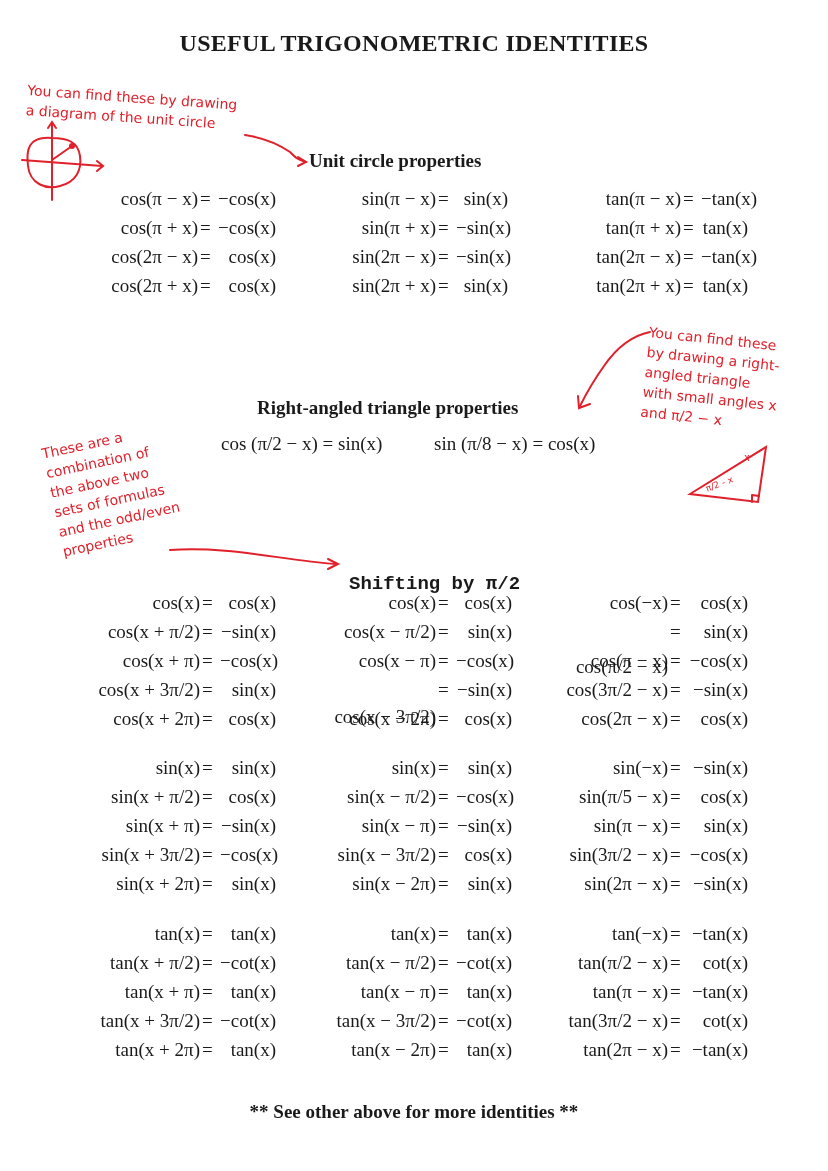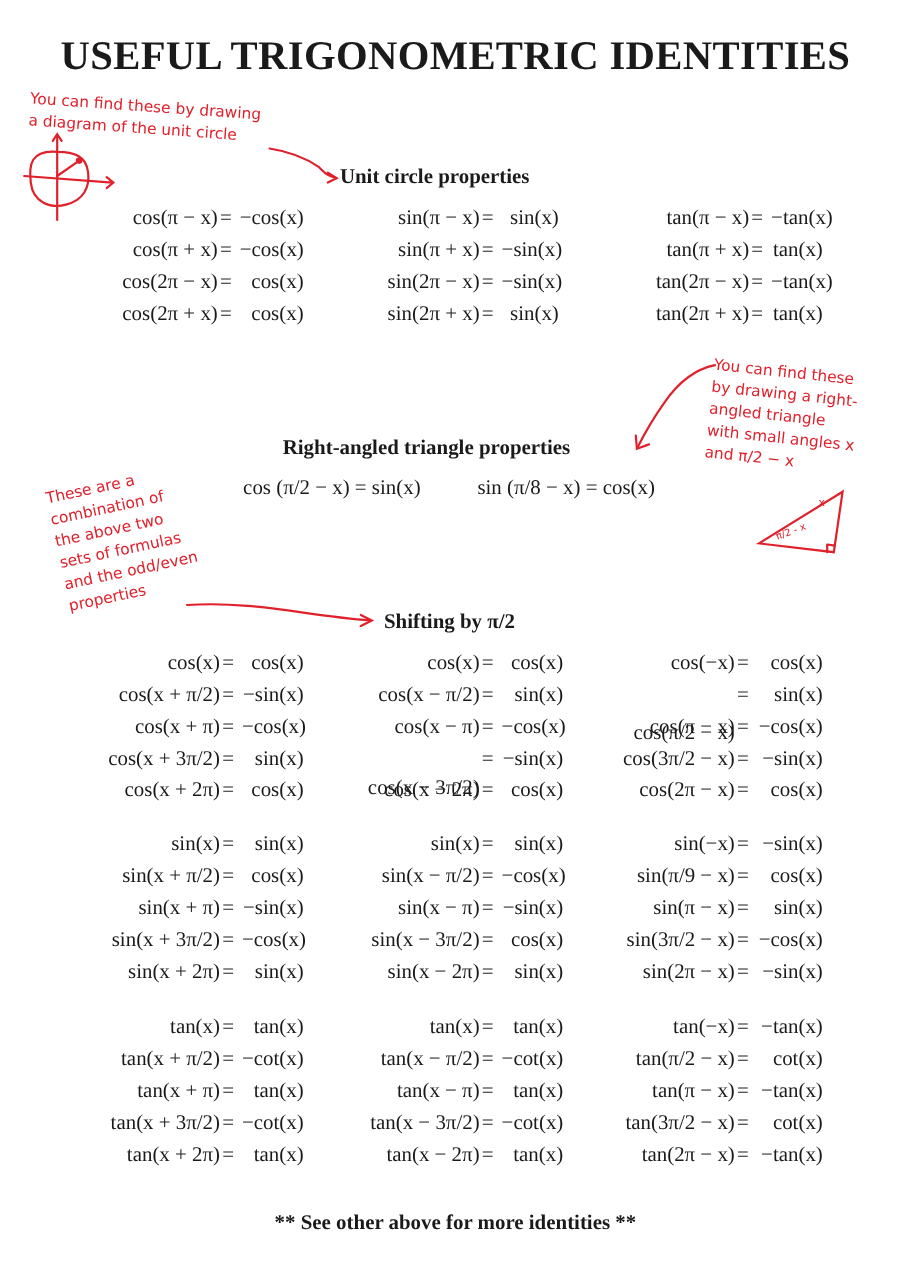--- a/index.html
+++ b/index.html
@@ -1,19 +1,19 @@
 <!DOCTYPE html>
 <html><head>
 <meta charset="utf-8">
 <style>
   html, body { margin:0; padding:0; background:#fff; }
   body { width:828px; height:1171px; position:relative; overflow:hidden;
          font-family:"DejaVu Serif","Liberation Serif",serif; color:#1a1a1a; }
   .title { position:absolute; left:0; width:828px; top:30px; text-align:center;
-           font-family:"Liberation Serif",serif; font-weight:bold; font-size:37px; letter-spacing:0.3px; }
+           font-family:"Liberation Serif",serif; font-weight:bold; font-size:24px; letter-spacing:0.3px; }
   .sec { position:absolute; font-family:"Liberation Serif",serif; font-weight:bold; font-size:19px; white-space:nowrap; }
   .eqgrid { position:absolute; font-family:"Liberation Serif",serif; font-size:19px; }
   .note { position:absolute; color:#e0202a; font-family:"DejaVu Sans",sans-serif;
           font-size:14px; line-height:20px; white-space:pre; }
   .footer { position:absolute; left:0; width:828px; top:1101px; text-align:center;
             font-family:"Liberation Serif",serif; font-weight:bold; font-size:19px; }
   svg.draw { position:absolute; left:0; top:0; }
 </style>
 </head>
 <body>
@@ -100,21 +100,21 @@
     <div class="eqgrid" style="left: 456px; top: 275px; width: 52px; text-align: right;">sin(x)</div>
     <div class="eqgrid" style="left: 429px; top: 275px; width: 252px; text-align: right;">tan(2π + x)</div>
     <div class="eqgrid" style="left: 683px; top: 275px;">=</div>
     <div class="eqgrid" style="left: 701px; top: 275px; width: 47px; text-align: right;">tan(x)</div>
   </div>
 
 <div class="sec" style="left:257px;top:397px;">Right-angled triangle properties</div>
 <div class="eqgrid" style="left:221px;top:433px;">cos (π/2 − x) = sin(x)</div>
 <div class="eqgrid" style="left:434px;top:433px;">sin (π/8 − x) = cos(x)</div>
 
-<div class="sec" style="left:349px;top:555px;">Shifting by π/2</div>
+<div class="sec" style="left:349px;top:573px;font-family:Liberation Mono, monospace;">Shifting by π/2</div>
 <div id="sh">
     <div class="eqgrid" style="left: -52px; top: 592px; width: 252px; text-align: right;">cos(x)</div>
     <div class="eqgrid" style="left: 202px; top: 592px;">=</div>
     <div class="eqgrid" style="left: 220px; top: 592px; width: 56px; text-align: right;">cos(x)</div>
     <div class="eqgrid" style="left: 184px; top: 592px; width: 252px; text-align: right;">cos(x)</div>
     <div class="eqgrid" style="left: 438px; top: 592px;">=</div>
     <div class="eqgrid" style="left: 456px; top: 592px; width: 56px; text-align: right;">cos(x)</div>
     <div class="eqgrid" style="left: 416px; top: 592px; width: 252px; text-align: right;">cos(−x)</div>
     <div class="eqgrid" style="left: 670px; top: 592px;">=</div>
     <div class="eqgrid" style="left: 688px; top: 592px; width: 60px; text-align: right;">cos(x)</div>
@@ -162,21 +162,21 @@
     <div class="eqgrid" style="left: 456px; top: 757px; width: 56px; text-align: right;">sin(x)</div>
     <div class="eqgrid" style="left: 416px; top: 757px; width: 252px; text-align: right;">sin(−x)</div>
     <div class="eqgrid" style="left: 670px; top: 757px;">=</div>
     <div class="eqgrid" style="left: 688px; top: 757px; width: 60px; text-align: right;">−sin(x)</div>
     <div class="eqgrid" style="left: -52px; top: 786px; width: 252px; text-align: right;">sin(x + π/2)</div>
     <div class="eqgrid" style="left: 202px; top: 786px;">=</div>
     <div class="eqgrid" style="left: 220px; top: 786px; width: 56px; text-align: right;">cos(x)</div>
     <div class="eqgrid" style="left: 184px; top: 786px; width: 252px; text-align: right;">sin(x − π/2)</div>
     <div class="eqgrid" style="left: 438px; top: 786px;">=</div>
     <div class="eqgrid" style="left: 456px; top: 786px; width: 56px; text-align: right;">−cos(x)</div>
-    <div class="eqgrid" style="left: 416px; top: 786px; width: 252px; text-align: right;">sin(π/9 − x)</div>
+    <div class="eqgrid" style="left: 416px; top: 786px; width: 252px; text-align: right;">sin(π/5 − x)</div>
     <div class="eqgrid" style="left: 670px; top: 786px;">=</div>
     <div class="eqgrid" style="left: 688px; top: 786px; width: 60px; text-align: right;">cos(x)</div>
     <div class="eqgrid" style="left: -52px; top: 815px; width: 252px; text-align: right;">sin(x + π)</div>
     <div class="eqgrid" style="left: 202px; top: 815px;">=</div>
     <div class="eqgrid" style="left: 220px; top: 815px; width: 56px; text-align: right;">−sin(x)</div>
     <div class="eqgrid" style="left: 184px; top: 815px; width: 252px; text-align: right;">sin(x − π)</div>
     <div class="eqgrid" style="left: 438px; top: 815px;">=</div>
     <div class="eqgrid" style="left: 456px; top: 815px; width: 56px; text-align: right;">−sin(x)</div>
     <div class="eqgrid" style="left: 416px; top: 815px; width: 252px; text-align: right;">sin(π − x)</div>
     <div class="eqgrid" style="left: 670px; top: 815px;">=</div>

